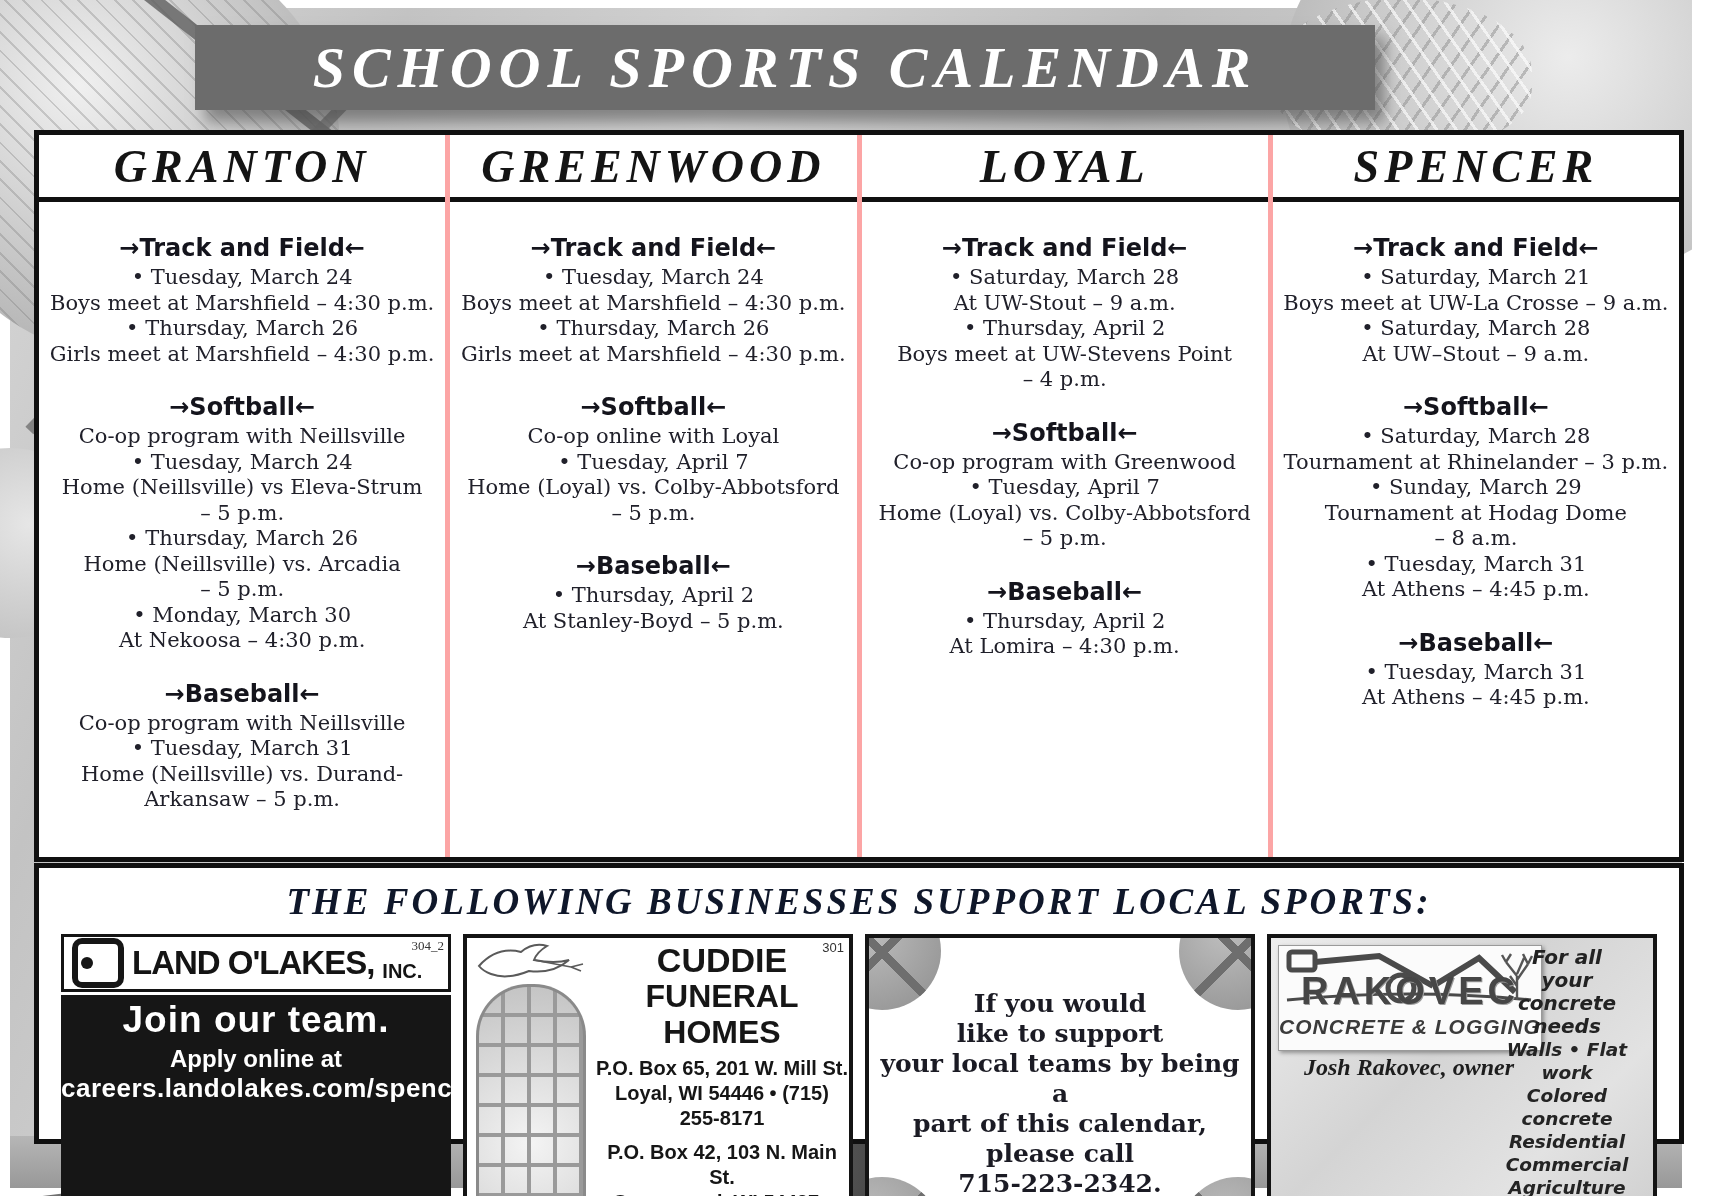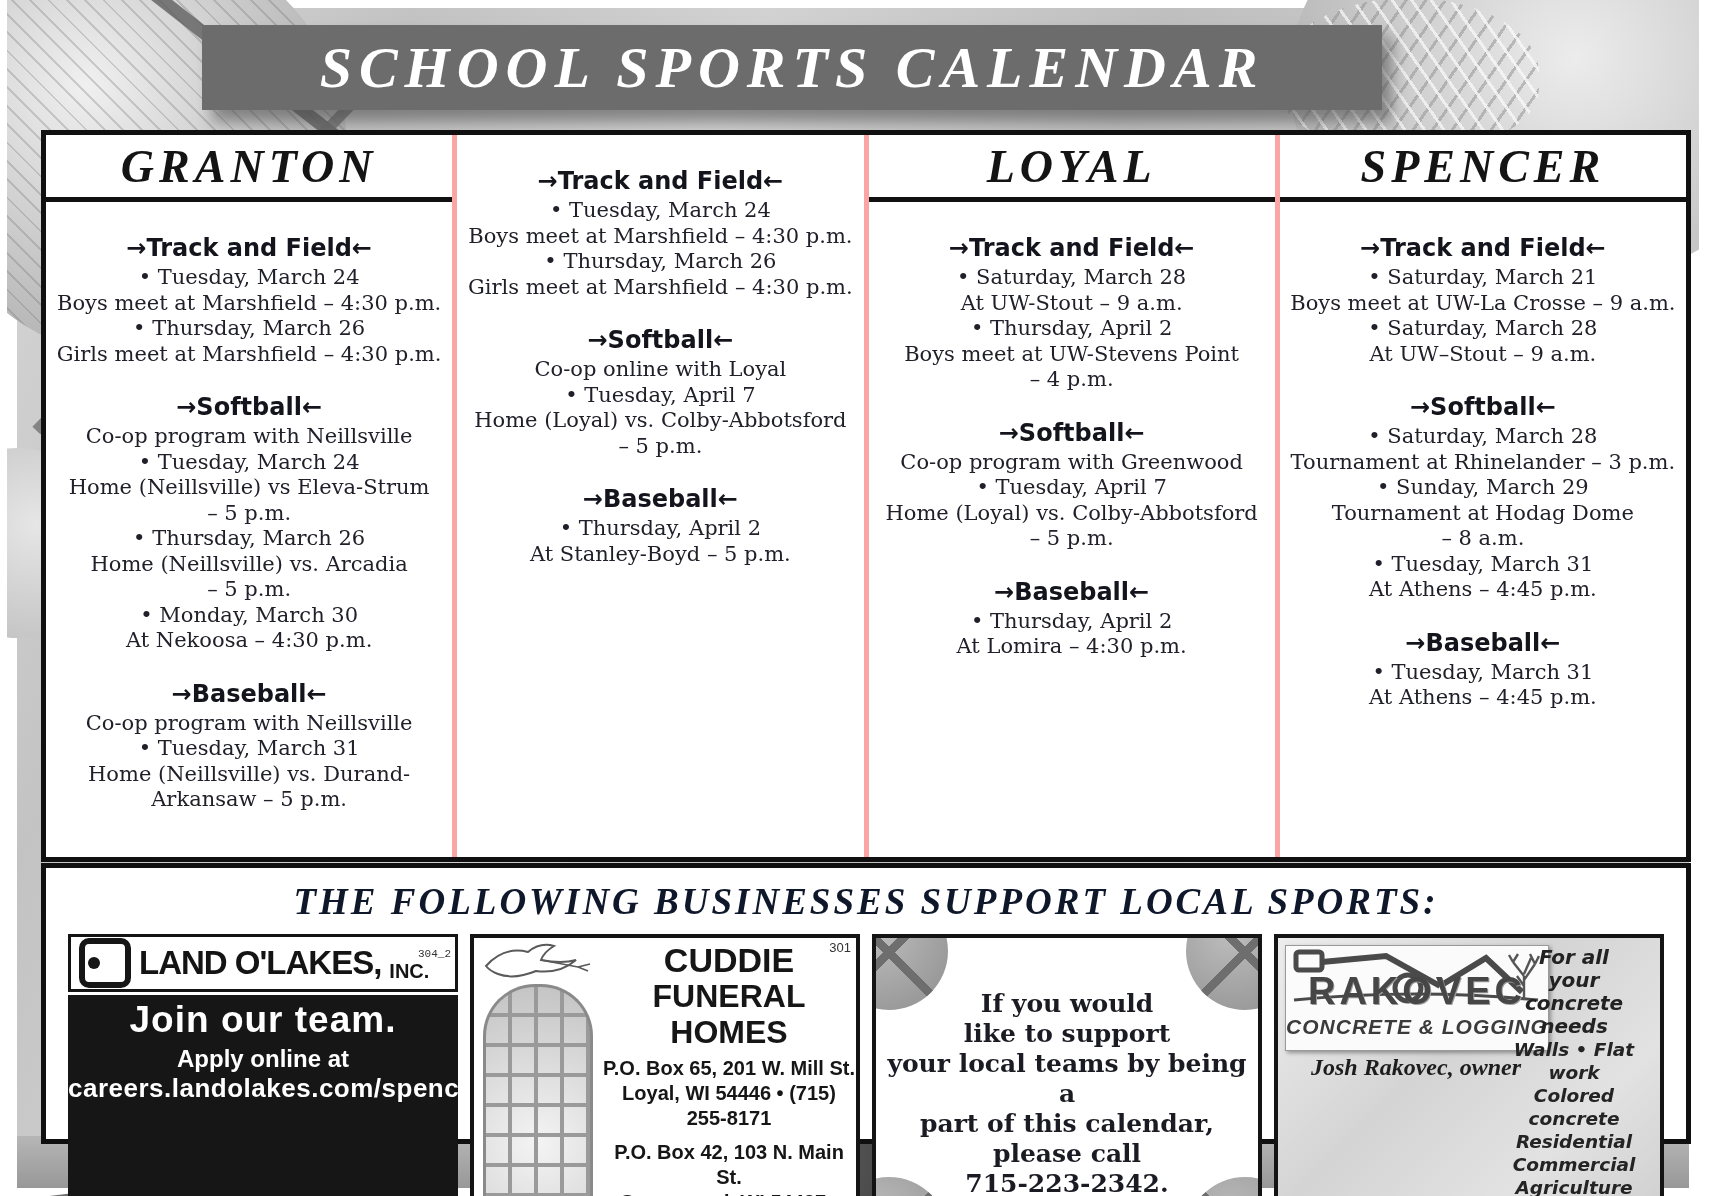--- a/index.html
+++ b/index.html
@@ -1,17 +1,17 @@
 <!DOCTYPE html>
 <html><head>
 <meta charset="utf-8">
 <style>
   html,body{margin:0;padding:0;background:#ffffff;}
   .canvas{position:relative;width:1692px;height:1196px;background:#ffffff;overflow:hidden;
-          font-family:"DejaVu Serif", serif;color:#1e1e28;margin-left:7px;}
+          font-family:"DejaVu Serif", serif;color:#1e1e28;}
 
   
   .collage{position:absolute;left:10px;top:8px;right:10px;bottom:8px;
     background:linear-gradient(115deg,#d9d9d9 0%,#c3c3c3 18%,#d2d2d2 34%,#bfbfbf 52%,#cfcfcf 72%,#c6c6c6 100%);}
   .bg-ball{position:absolute;left:-90px;top:-70px;width:420px;height:420px;border-radius:50%;
     background:radial-gradient(circle at 38% 35%,#f0f0f0,#b5b5b5 70%,#9d9d9d);}
   .bg-ball:before{content:"";position:absolute;inset:0;border-radius:50%;
     background:repeating-linear-gradient(45deg,rgba(110,110,110,.28) 0 2px,transparent 2px 13px);}
   .bg-stick1{position:absolute;left:-40px;top:60px;width:560px;height:13px;background:#5f5f5f;transform:rotate(38deg);opacity:.8;}
   .bg-stick2{position:absolute;left:-60px;top:230px;width:520px;height:11px;background:#6b6b6b;transform:rotate(-46deg);opacity:.75;}
@@ -57,21 +57,21 @@
     grid-template-columns:repeat(4,1fr);gap:12px;}
 
   
   .ad-lol{display:flex;flex-direction:column;gap:3px;min-width:0;}
   .lol-top{position:relative;background:#ffffff;border:3px solid #141414;height:52px;
     display:flex;align-items:center;gap:8px;padding:0 8px;}
   .lol-logo{width:40px;height:38px;border:6px solid #161616;border-radius:10px;position:relative;flex:0 0 auto;}
   .lol-dot{position:absolute;left:3px;top:50%;transform:translateY(-50%);width:12px;height:12px;border-radius:50%;background:#161616;}
   .lol-brand{font-family:"Liberation Sans", sans-serif;font-weight:900;font-size:33px;letter-spacing:-1px;color:#141414;white-space:nowrap;}
   .lol-inc{font-family:"Liberation Sans", sans-serif;font-weight:900;font-size:20px;color:#141414;align-self:flex-end;margin-bottom:6px;}
-  .lol-code{position:absolute;right:4px;top:11px;font-family:Liberation Mono, monospace;font-size:11px;color:#333;}
+  .lol-code{position:absolute;right:4px;top:1px;font-family:Liberation Serif, serif;font-size:13px;color:#333;}
   .lol-black{flex:1;background:#161616;color:#ffffff;text-align:center;padding-top:4px;
     font-family:"Liberation Sans", sans-serif;font-weight:bold;}
   .lol-headline{font-size:37px;letter-spacing:1px;margin-bottom:4px;}
   .lol-sub1{font-size:24px;}
   .lol-sub2{font-size:26px;letter-spacing:.5px;}
 
   
   .ad-cuddie{position:relative;border:4px solid #141414;background:#ffffff;display:flex;min-width:0;}
   .cuddie-left{width:128px;flex:0 0 auto;display:flex;flex-direction:column;align-items:center;}
   .dove{margin-top:2px;}
@@ -175,20 +175,21 @@
               <div class="sched-line">Co-op program with Neillsville</div>
               <div class="sched-line">• Tuesday, March 31</div>
               <div class="sched-line">Home (Neillsville) vs. Durand-</div>
               <div class="sched-line">Arkansaw – 5 p.m.</div>
             </div>
         </div>
       </div>
     </div>
 
     <div class="col">
+      <div class="col-header">GREENWOOD</div>
       <div class="col-body">
         <div class="section">
           <div class="sport-header"><span class="arr">→</span><span>Track and Field</span><span class="arr">←</span></div>
           <div>
               <div class="sched-line">• Tuesday, March 24</div>
               <div class="sched-line">Boys meet at Marshfield – 4:30 p.m.</div>
               <div class="sched-line">• Thursday, March 26</div>
               <div class="sched-line">Girls meet at Marshfield – 4:30 p.m.</div>
             </div>
         </div>

